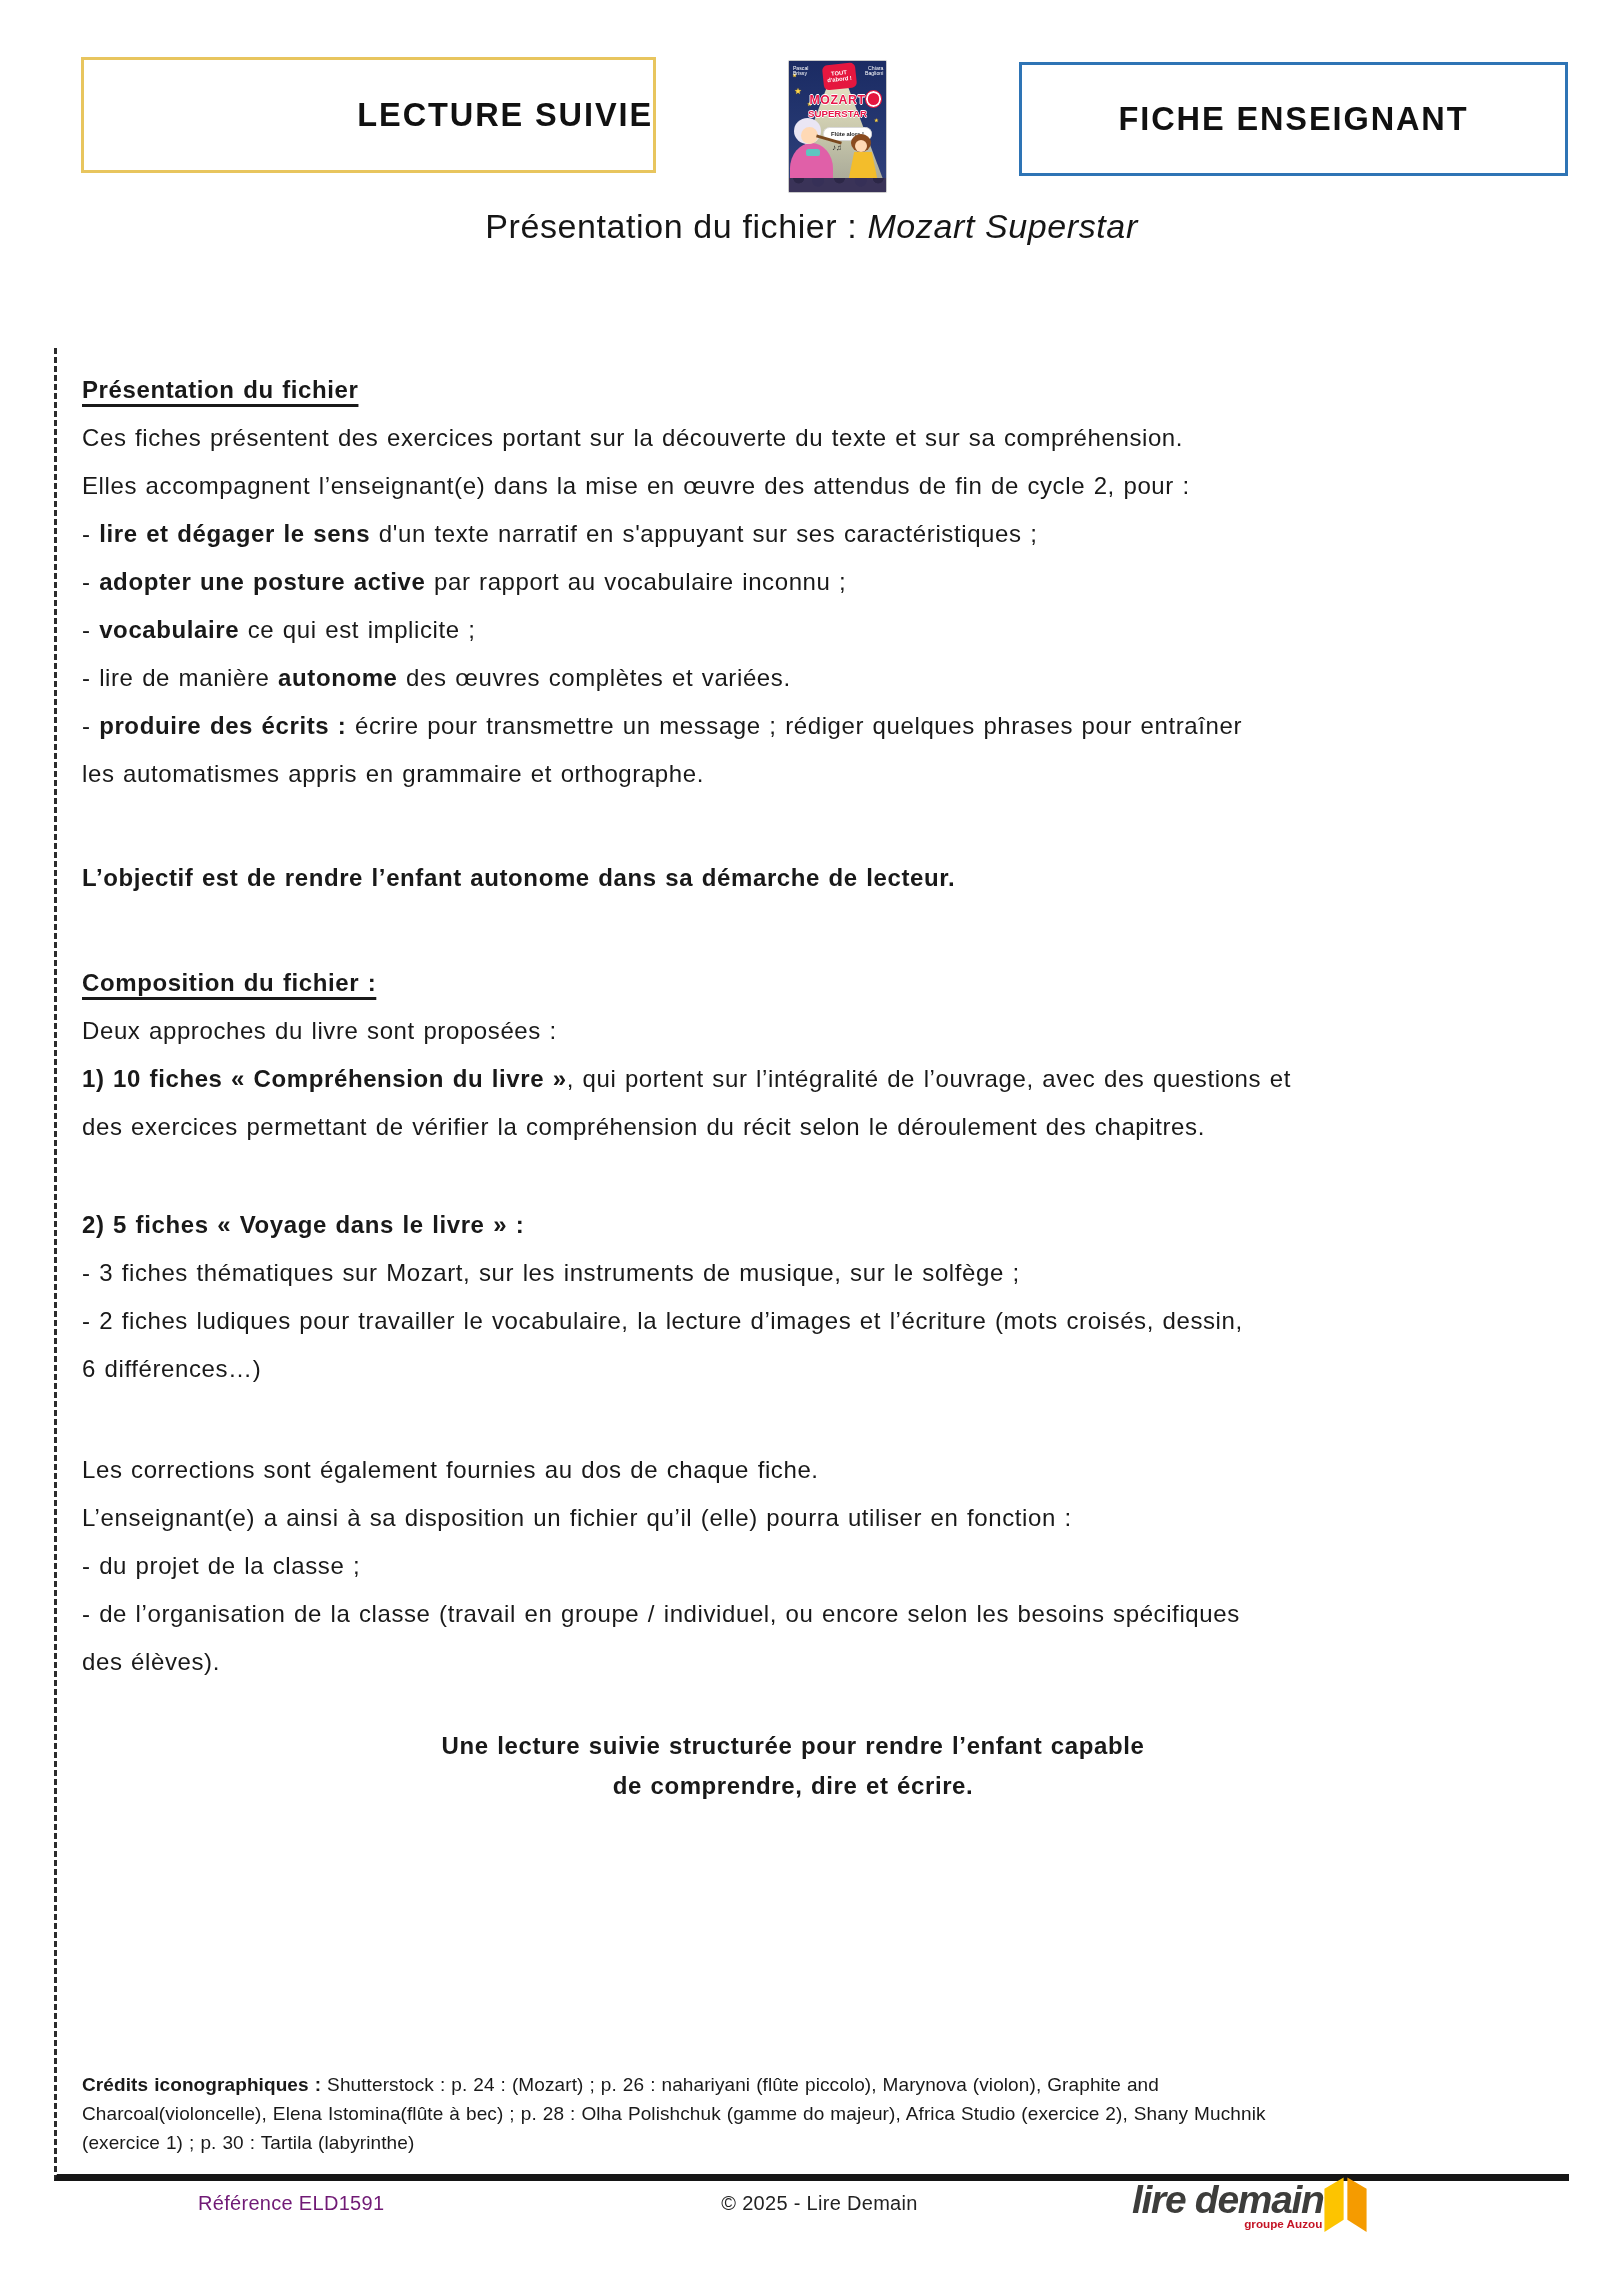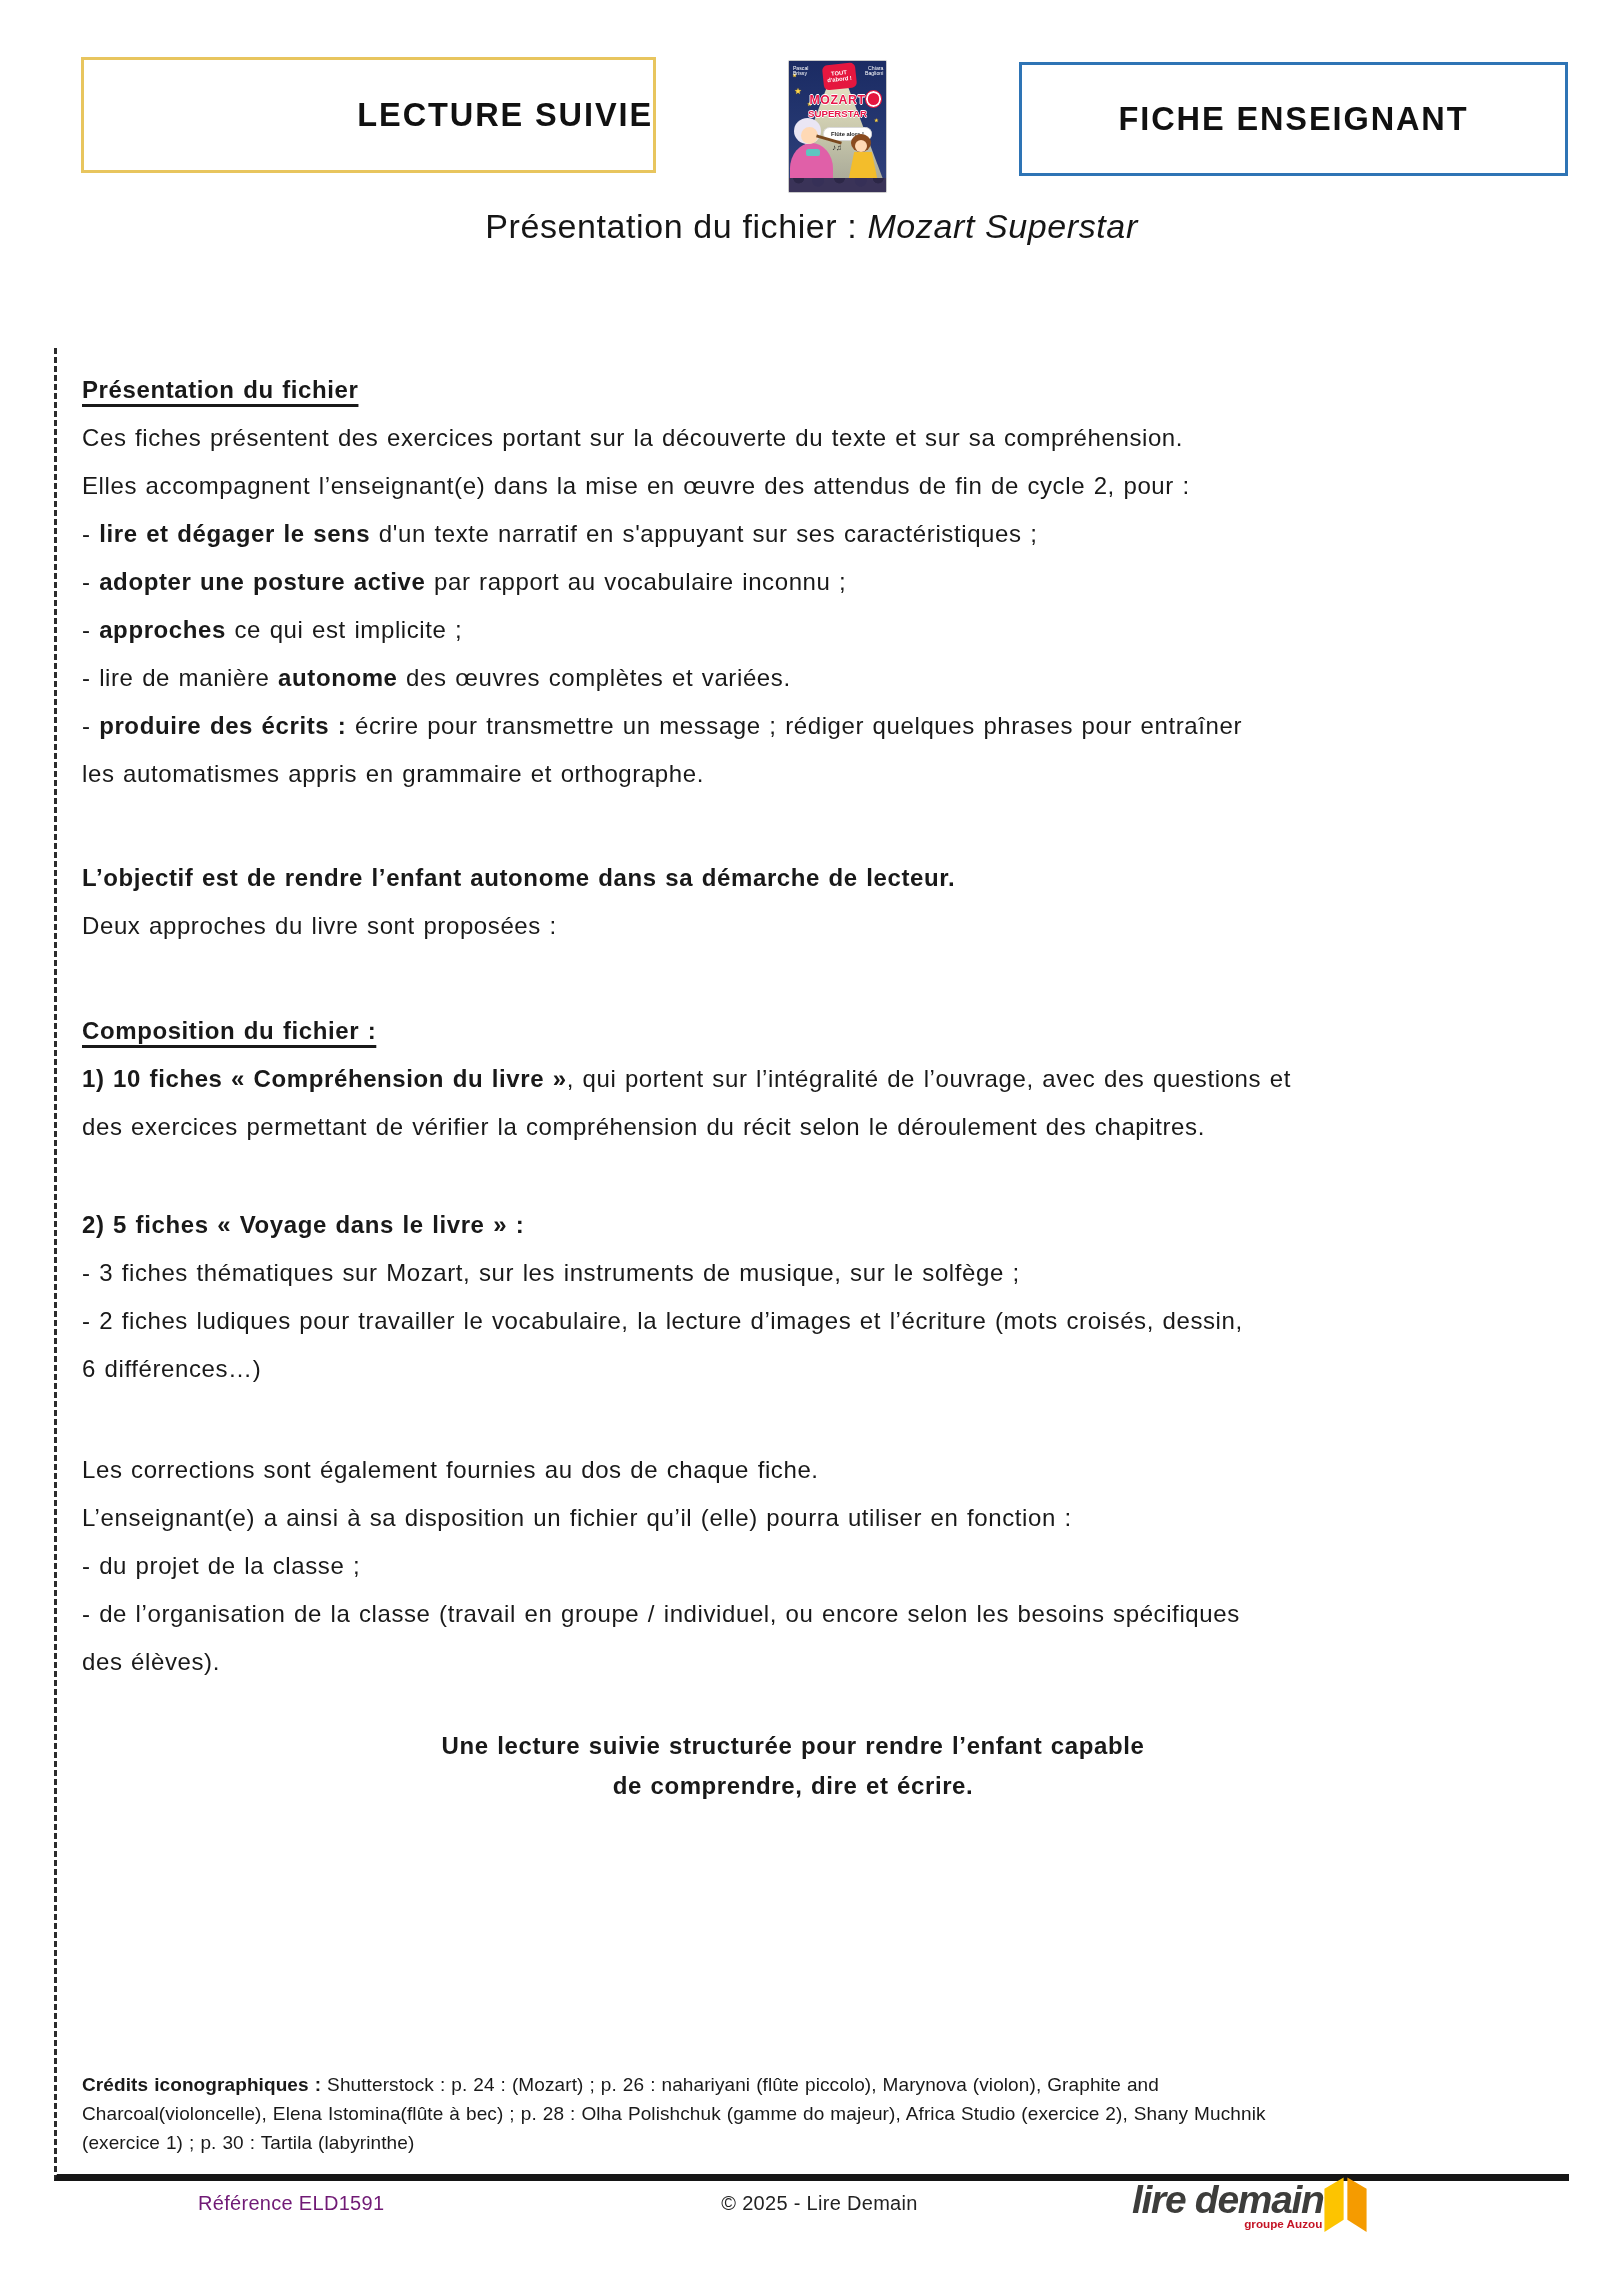--- a/index.html
+++ b/index.html
@@ -151,27 +151,27 @@
     <span>Présentation du fichier : </span><span class="it">Mozart Superstar</span>
   </div>
 
   <div class="content">
     <div class="content-inner" id="content-lines">
         <p class="tline"><span class="b u">Présentation du fichier</span></p>
         <p class="tline"><span>Ces fiches présentent des exercices portant sur la découverte du texte et sur sa compréhension.</span></p>
         <p class="tline"><span>Elles accompagnent l’enseignant(e) dans la mise en œuvre des attendus de fin de cycle 2, pour :</span></p>
         <p class="tline"><span>- </span><span class="b">lire et dégager le sens</span><span> d'un texte narratif en s'appuyant sur ses caractéristiques ;</span></p>
         <p class="tline"><span>- </span><span class="b">adopter une posture active</span><span> par rapport au vocabulaire inconnu ;</span></p>
-        <p class="tline"><span>- </span><span class="b">approches</span><span> ce qui est implicite ;</span></p>
+        <p class="tline"><span>- </span><span class="b">vocabulaire</span><span> ce qui est implicite ;</span></p>
         <p class="tline"><span>- lire de manière </span><span class="b">autonome</span><span> des œuvres complètes et variées.</span></p>
         <p class="tline"><span>- </span><span class="b">produire des écrits :</span><span> écrire pour transmettre un message ; rédiger quelques phrases pour entraîner</span></p>
         <p class="tline"><span>les automatismes appris en grammaire et orthographe.</span></p>
         <p class="tline" style="margin-top: 56px;"><span class="b">L’objectif est de rendre l’enfant autonome dans sa démarche de lecteur.</span></p>
+        <p class="tline" style="margin-top: 57px;"><span class="b u">Composition du fichier :</span></p>
         <p class="tline"><span>Deux approches du livre sont proposées :</span></p>
-        <p class="tline" style="margin-top: 57px;"><span class="b u">Composition du fichier :</span></p>
         <p class="tline"><span class="b">1) 10 fiches « Compréhension du livre »</span><span>, qui portent sur l’intégralité de l’ouvrage, avec des questions et</span></p>
         <p class="tline"><span>des exercices permettant de vérifier la compréhension du récit selon le déroulement des chapitres.</span></p>
         <p class="tline" style="margin-top: 50px;"><span class="b">2) 5 fiches « Voyage dans le livre » :</span></p>
         <p class="tline"><span>- 3 fiches thématiques sur Mozart, sur les instruments de musique, sur le solfège ;</span></p>
         <p class="tline"><span>- 2 fiches ludiques pour travailler le vocabulaire, la lecture d’images et l’écriture (mots croisés, dessin,</span></p>
         <p class="tline"><span>6 différences…)</span></p>
         <p class="tline" style="margin-top: 53px;"><span>Les corrections sont également fournies au dos de chaque fiche.</span></p>
         <p class="tline"><span>L’enseignant(e) a ainsi à sa disposition un fichier qu’il (elle) pourra utiliser en fonction :</span></p>
         <p class="tline"><span>- du projet de la classe ;</span></p>
         <p class="tline"><span>- de l’organisation de la classe (travail en groupe / individuel, ou encore selon les besoins spécifiques</span></p>

